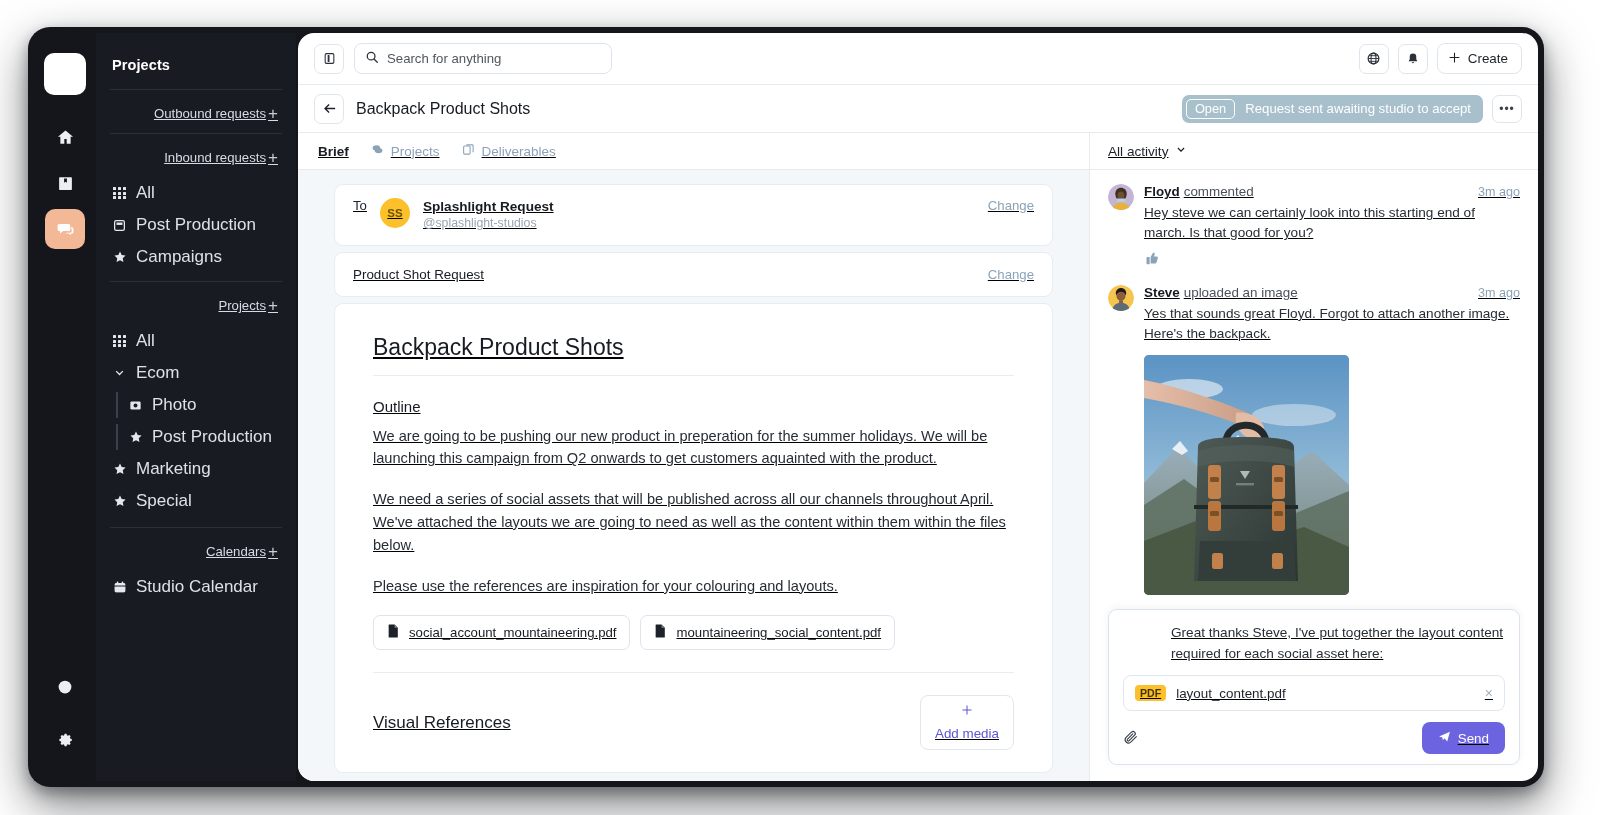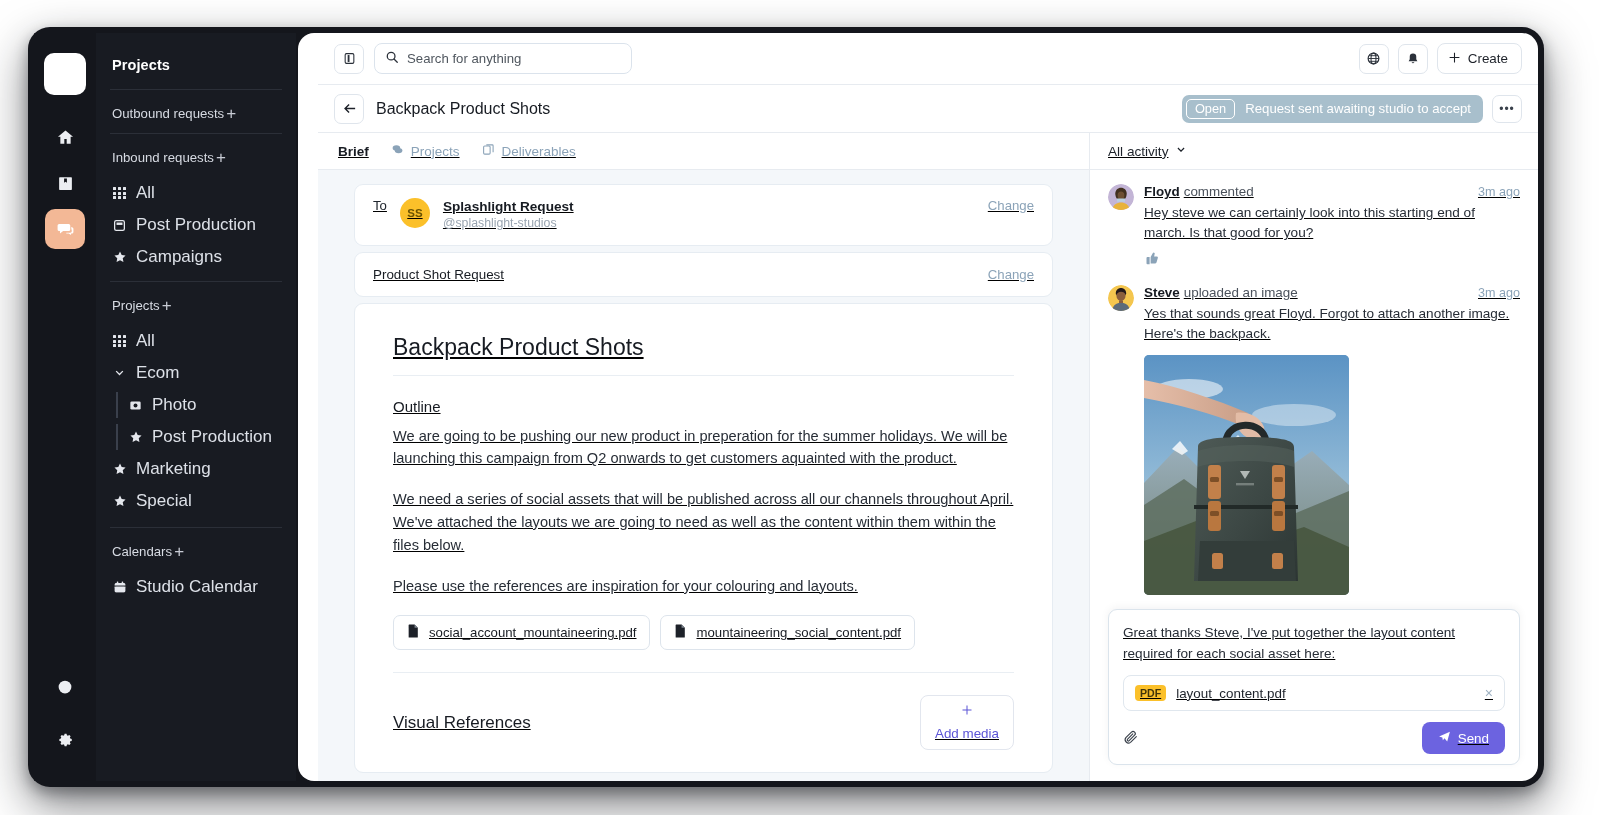--- a/index.html
+++ b/index.html
@@ -63,25 +63,26 @@
     overflow: hidden;
   }
   .nav-title {
     font-size: 14.5px; font-weight: bold;
     padding: 24px 0 16px 2px;
     color: #ffffff;
     letter-spacing: .1px;
   }
   .nav-sep { height: 1px; background: #2b2f38; margin: 0 0 4px 0; }
   .nav-group-head {
-    display: flex; align-items: center; justify-content: flex-start;
+    display: flex; align-items: center; justify-content: flex-end;
     padding: 11px 2px 11px 2px;
     font-size: 13.2px;
     color: #d7dbe3;
     cursor: pointer;
+    text-decoration: underline;
   }
   .nav-plus { font-size: 17px; color: #c8ccd5; line-height: 1; cursor: pointer; padding: 0 2px; }
   .nav-item {
     display: flex; align-items: center; gap: 9px;
     padding: 6px 2px 6px 2px;
     font-size: 17px;
     color: #dde1e8;
     cursor: pointer;
   }
   .nav-item.indent { padding-left: 18px; position: relative; }
@@ -98,21 +99,20 @@
 
   
   .main {
     flex: 1 1 auto;
     background: #ffffff;
     border-radius: 16px;
     display: flex;
     flex-direction: column;
     overflow: hidden;
     margin-left: 2px;
-    padding-left: 20px;
   }
 
   
   .topbar {
     height: 52px; flex: 0 0 52px;
     display: flex; align-items: center;
     padding: 0 16px;
     border-bottom: 1px solid #e7ebf0;
     gap: 10px;
   }
@@ -273,21 +273,21 @@
   }
 
   
   .composer-wrap { padding: 0 18px 16px; }
   .composer {
     border: 1px solid #dbe4ec; border-radius: 9px;
     background: #fff;
     padding: 13px 14px 10px;
     box-shadow: 0 -2px 8px rgba(22,28,40,.05);
   }
-  .composer-text { font-size: 13.6px; color: #272d36; line-height: 1.5; }
+  .composer-text { font-size: 13.6px; color: #272d36; line-height: 1.5; margin-left: 48px; }
   .attach-box {
     margin-top: 11px;
     border: 1px solid #e0e7ee; border-radius: 8px;
     padding: 9px 11px;
     display: flex; align-items: center; gap: 10px;
   }
   .pdf-badge {
     background: #fbc02a; color: #41340a;
     font-size: 10.6px; font-weight: bold;
     padding: 2px 5px; border-radius: 4px;

